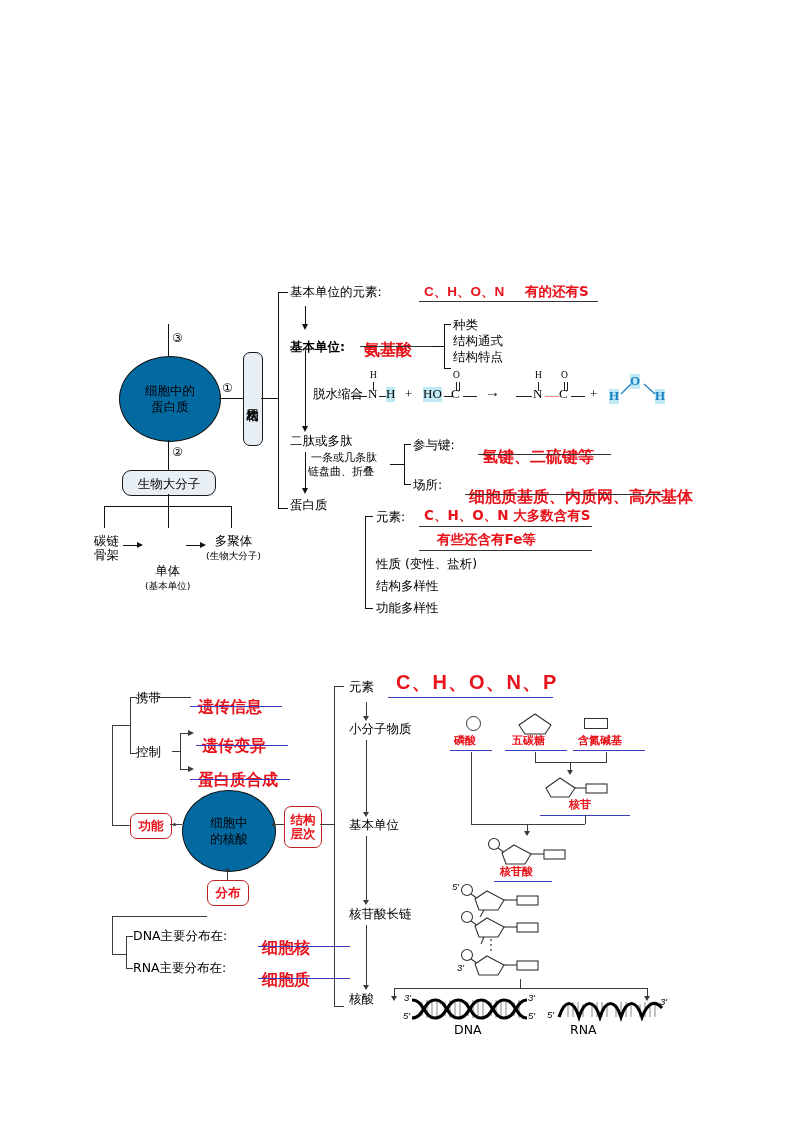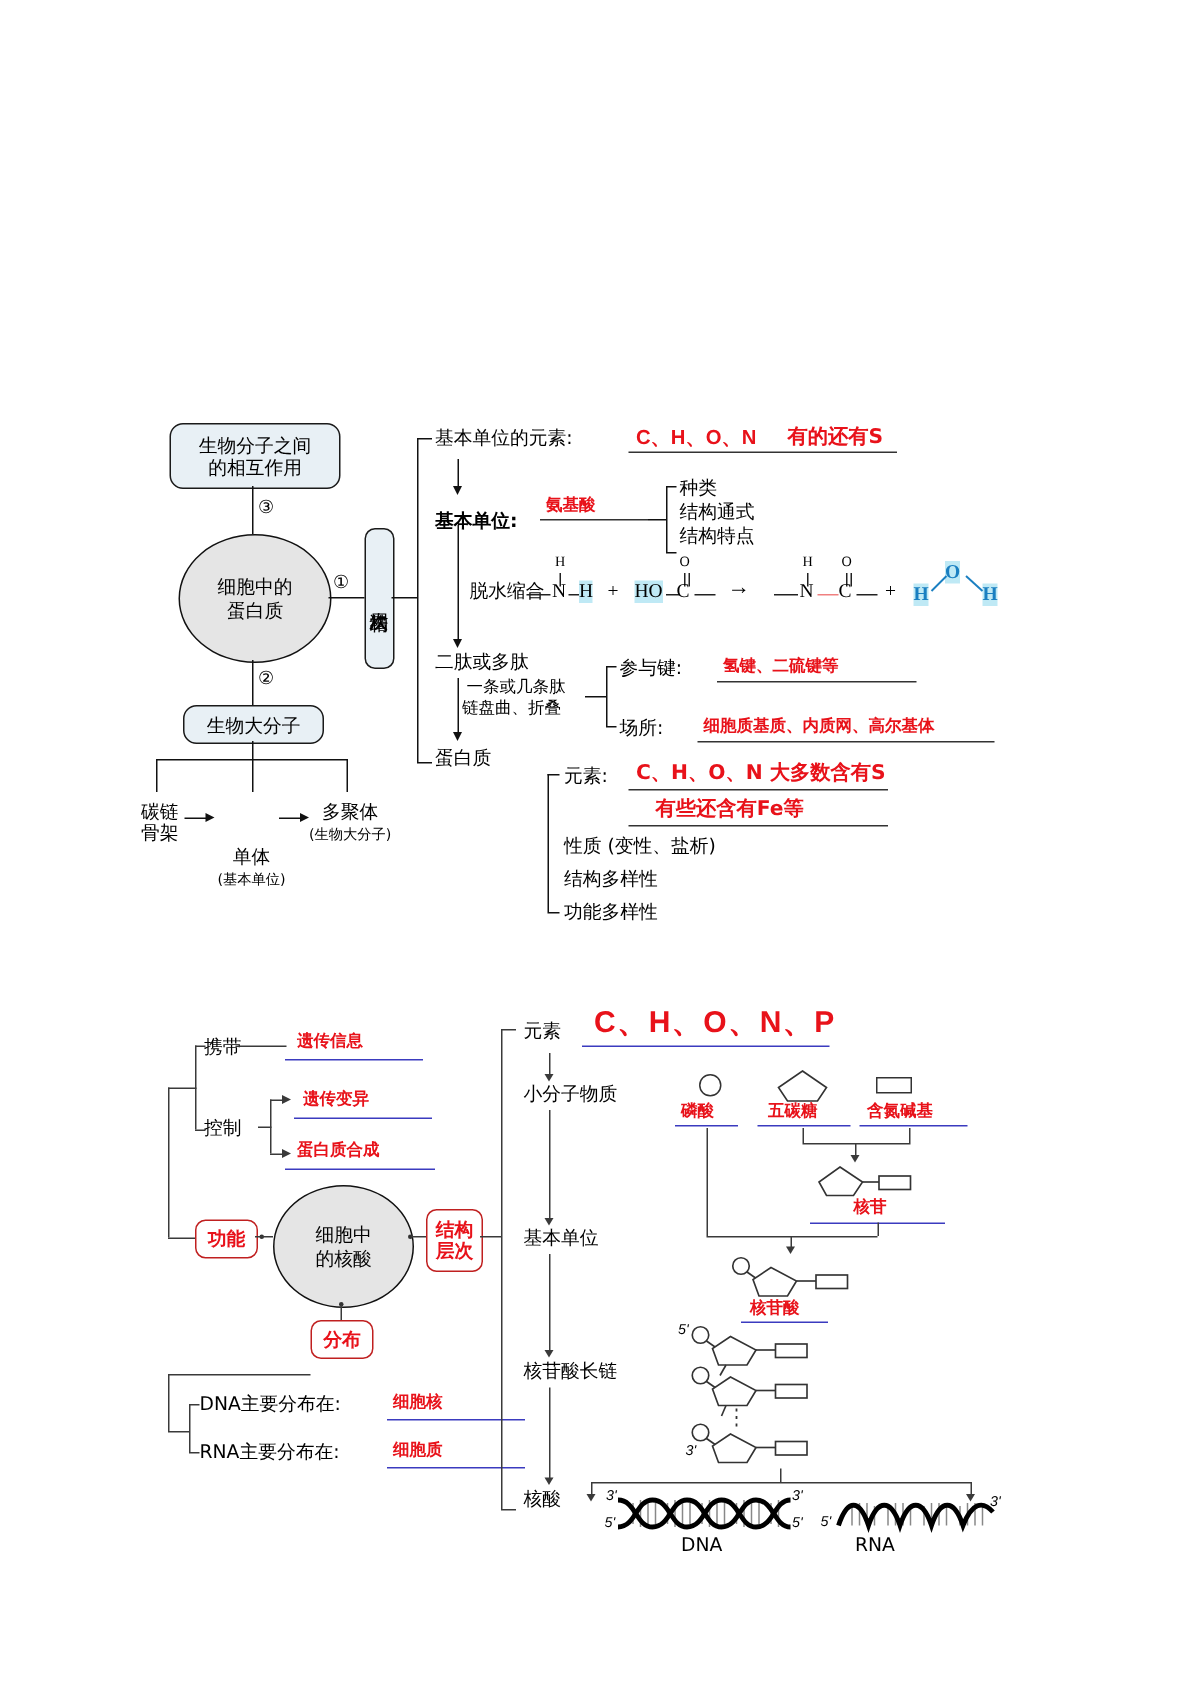--- a/index.html
+++ b/index.html
@@ -23,37 +23,37 @@
   #title-text{position:relative;z-index:1;font-size:19px;font-weight:bold;letter-spacing:1.5px;color:#111;}
   .slashes{position:absolute;top:4px;font-size:17px;font-weight:bold;color:#b04ae0;letter-spacing:-2px;}
   #slash-l{left:-28px;}
   #slash-r{right:-28px;}
 
   
   .t{position:absolute;white-space:nowrap;line-height:1.15;}
   .blk{color:#000;font-size:12.5px;}
   .blk11{color:#000;font-size:11px;}
   .blk10{color:#000;font-size:9.5px;}
-  .red{color:#e8121a;font-weight:bold;font-size:11px;}
+  .red{color:#e8121a;font-weight:bold;font-size:16px;margin-top:10px;}
   .red-lg{color:#e8121a;font-weight:bold;font-size:13.5px;}
   .red-xl{color:#e8121a;font-weight:bold;font-size:20px;letter-spacing:1px;}
   .red-sm{color:#e8121a;font-weight:bold;font-size:11px;}
   .circnum{font-size:12px;}
 
   
   .rbox{position:absolute;border:1px solid #1a1a1a;background:#e8f0f5;border-radius:9px;
         display:flex;align-items:center;justify-content:center;text-align:center;
         font-size:12.5px;line-height:1.2;color:#000;}
   .rbox-v{position:absolute;border:1px solid #1a1a1a;background:#e8f0f5;border-radius:7px;
         display:flex;align-items:center;justify-content:center;text-align:center;
         font-size:12.5px;line-height:1.05;color:#000;}
   .redbox{position:absolute;border:1px solid #c02020;background:#fff;border-radius:7px;
         display:flex;align-items:center;justify-content:center;text-align:center;
         color:#e8121a;font-weight:bold;font-size:12.5px;line-height:1.05;}
-  .circle{position:absolute;border:1.4px solid #111;border-radius:50%;background:#e5e5e5;
+  .circle{position:absolute;border:1.4px solid #111;border-radius:50%;background:#0369a1;
         display:flex;align-items:center;justify-content:center;text-align:center;
         font-size:12.5px;line-height:1.25;color:#000;}
 
   
   .hl{position:absolute;height:1.3px;background:#111;}
   .vl{position:absolute;width:1.3px;background:#111;}
   .hl-g{position:absolute;height:1.2px;background:#3a3a3a;}
   .vl-g{position:absolute;width:1.2px;background:#3a3a3a;}
   .uline{position:absolute;height:1.2px;background:#3b3bbf;}
   .uline-k{position:absolute;height:1.2px;background:#333;}
@@ -79,26 +79,20 @@
   svg{display:block;overflow:visible;}
 </style>
 </head>
 <body>
 
 <div class="page">
 
 
   <div class="abs" style="left:0;top:0;width:794px;height:640px;">
 
-    <div class="rbox cn" style="left:113px;top:282px;width:112px;height:42px;">
-      <span>
-        <span>生物分子之间</span><br>
-        <span>的相互作用</span>
-      </span>
-    </div>
 
     <div class="vl" style="left:168px;top:324px;height:32px;"></div>
     <div class="t circnum cn" style="left:172px;top:332px;">③</div>
 
     <div class="circle cn" style="left:119px;top:356px;width:100px;height:84px;">
       <span>
         <span>细胞中的</span><br>
         <span>蛋白质</span>
       </span>
     </div>

